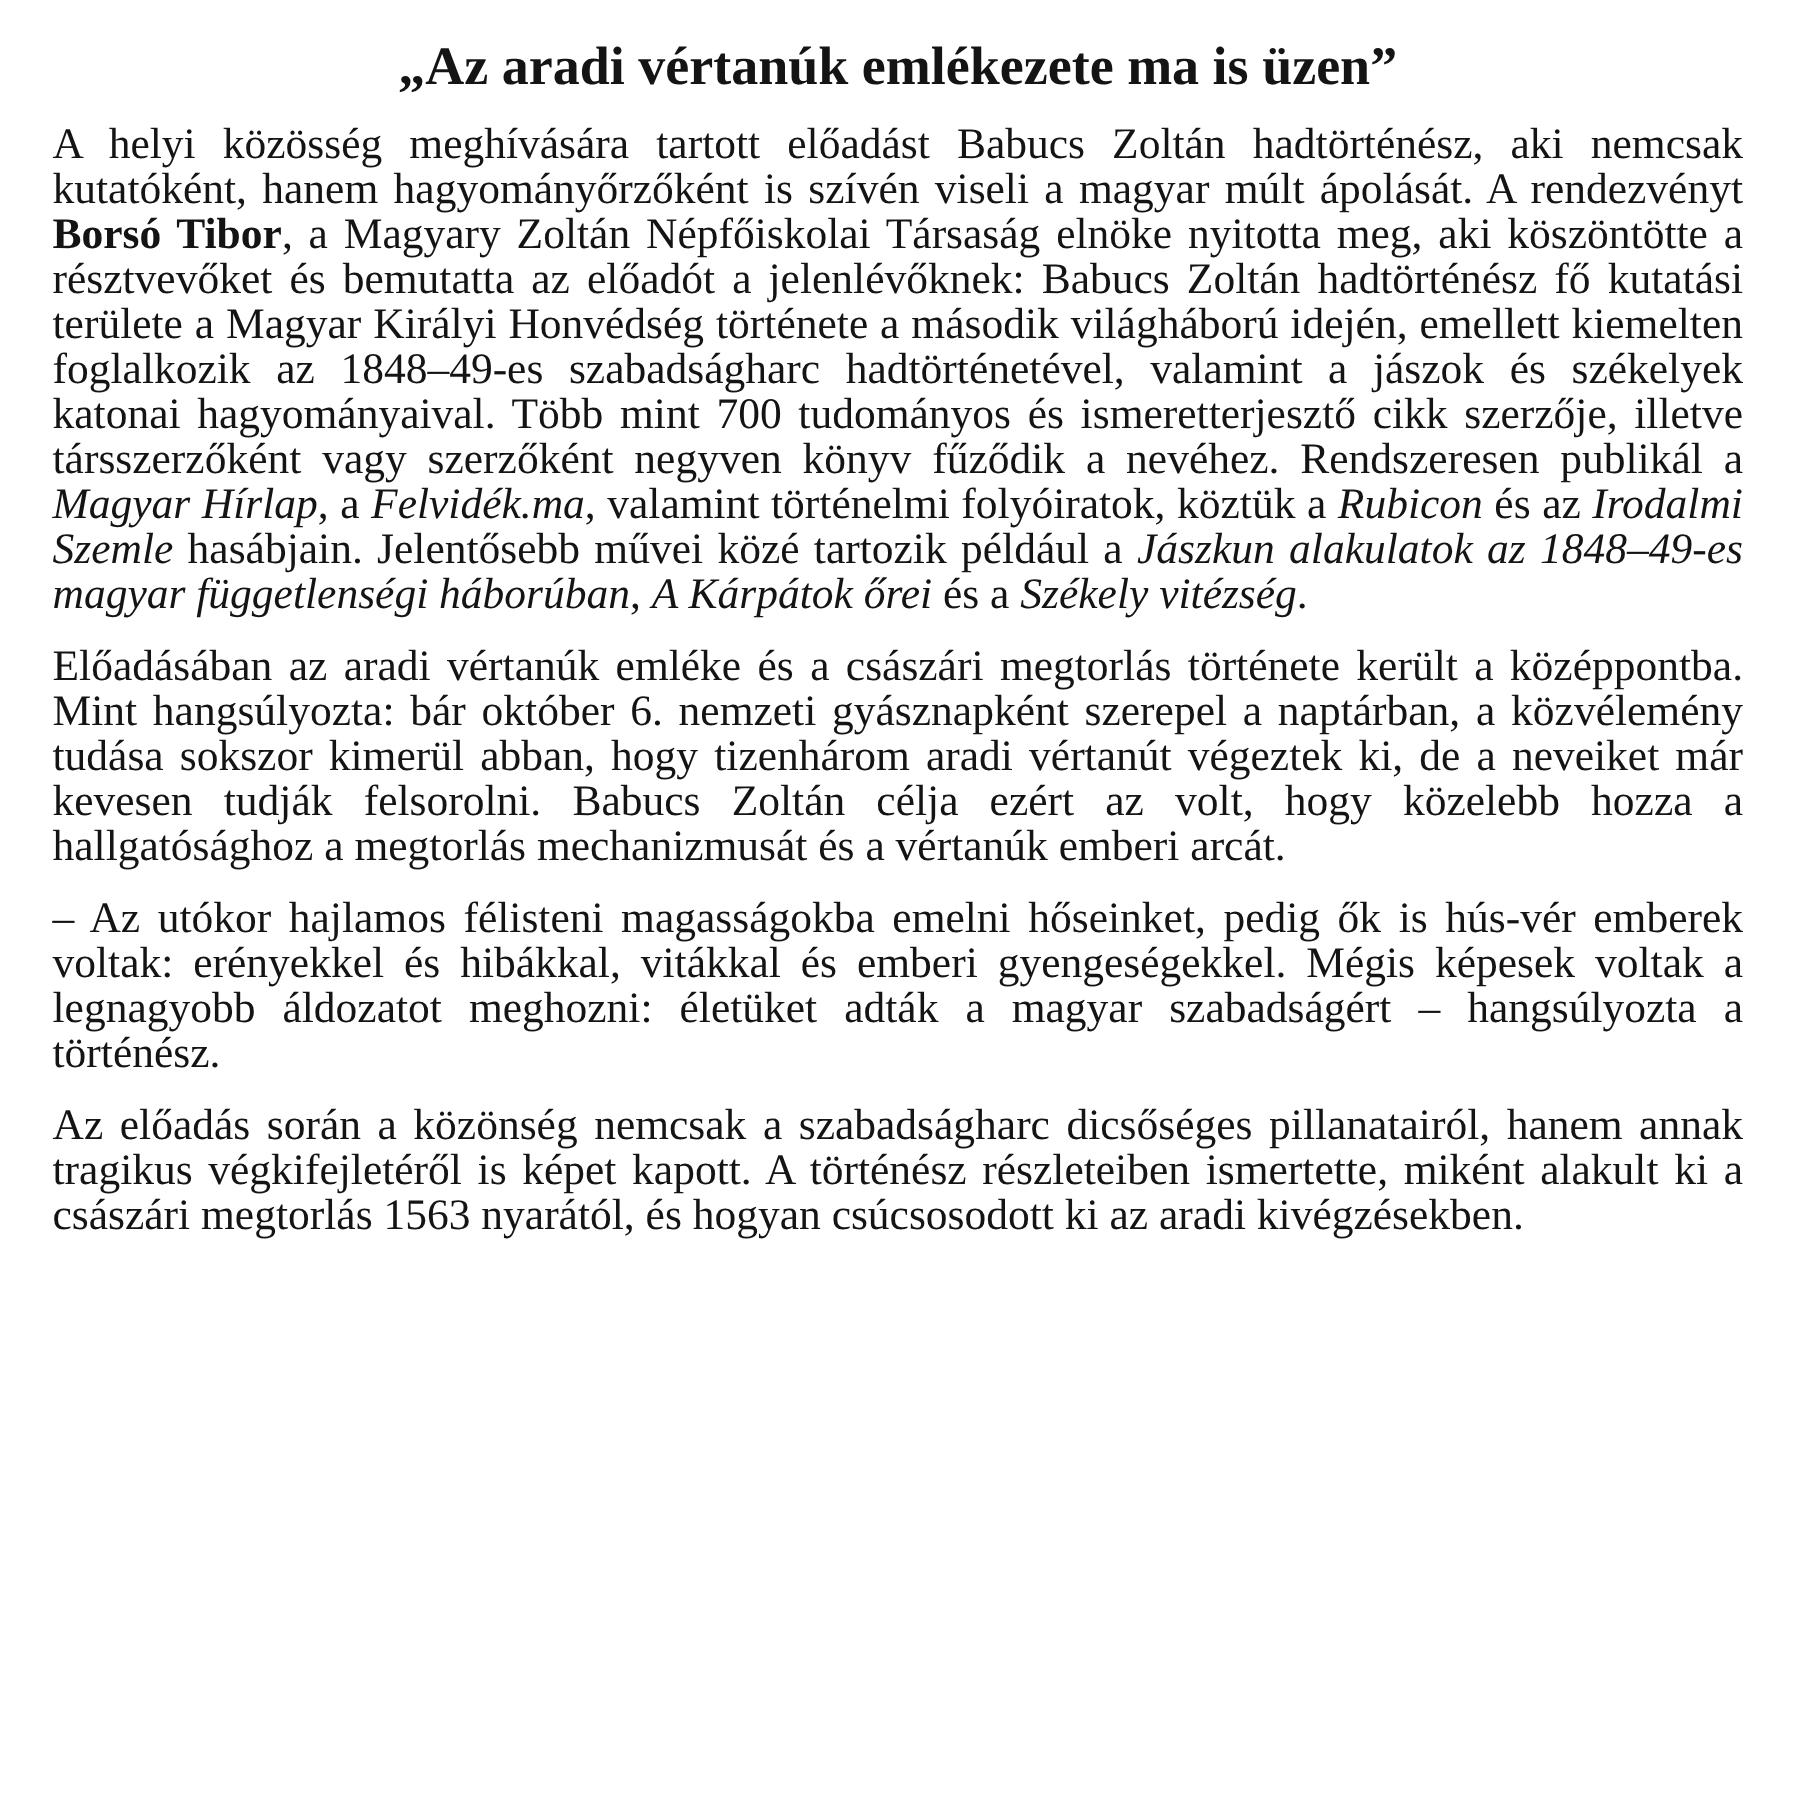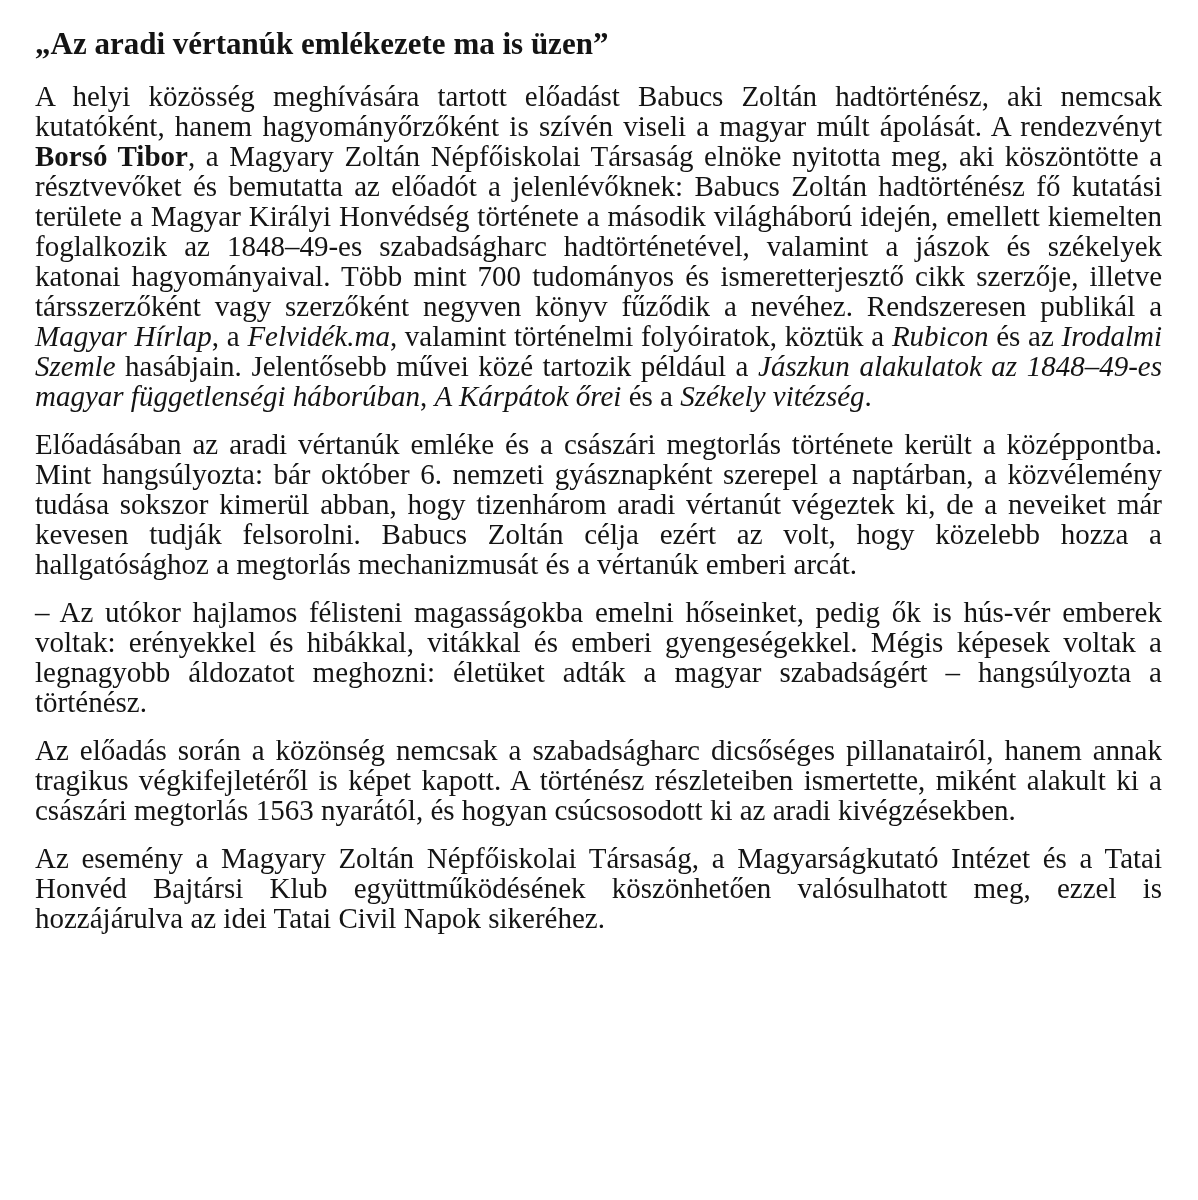--- a/index.html
+++ b/index.html
@@ -15,25 +15,25 @@
     color: #141414;
   }
   .page {
     box-sizing: border-box;
     width: 1198px;
     height: 1200px;
     padding: 25px 36px 0 35px;
     background: #ffffff;
   }
   .doc-title {
-    font-size: 31px;
+    font-size: 36px;
     line-height: 38px;
     font-weight: bold;
     margin: 0 0 18px 0;
-    text-align: left;
+    text-align: center;
   }
   .para {
     font-size: 29px;
     line-height: 30px;
     margin: 0 0 18px 0;
     text-align: justify;
   }
   .run-normal { font-style: normal; font-weight: normal; }
   .run-bold   { font-weight: bold; }
   .run-italic { font-style: italic; }
@@ -46,15 +46,14 @@
   <h1 class="doc-title">„Az aradi vértanúk emlékezete ma is üzen”</h1>
 
   <p class="para"><span class="run-normal">A helyi közösség meghívására tartott előadást Babucs Zoltán hadtörténész, aki nemcsak kutatóként, hanem hagyományőrzőként is szívén viseli a magyar múlt ápolását. A rendezvényt </span><span class="run-bold">Borsó Tibor</span><span class="run-normal">, a Magyary Zoltán Népfőiskolai Társaság elnöke nyitotta meg, aki köszöntötte a résztvevőket és bemutatta az előadót a jelenlévőknek: Babucs Zoltán hadtörténész fő kutatási területe a Magyar Királyi Honvédség története a második világháború idején, emellett kiemelten foglalkozik az 1848–49-es szabadságharc hadtörténetével, valamint a jászok és székelyek katonai hagyományaival. Több mint 700 tudományos és ismeretterjesztő cikk szerzője, illetve társszerzőként vagy szerzőként negyven könyv fűződik a nevéhez. Rendszeresen publikál a </span><span class="run-italic">Magyar Hírlap</span><span class="run-normal">, a </span><span class="run-italic">Felvidék.ma</span><span class="run-normal">, valamint történelmi folyóiratok, köztük a </span><span class="run-italic">Rubicon</span><span class="run-normal"> és az </span><span class="run-italic">Irodalmi Szemle</span><span class="run-normal"> hasábjain. Jelentősebb művei közé tartozik például a </span><span class="run-italic">Jászkun alakulatok az 1848–49-es magyar függetlenségi háborúban</span><span class="run-normal">, </span><span class="run-italic">A Kárpátok őrei</span><span class="run-normal"> és a </span><span class="run-italic">Székely vitézség</span><span class="run-normal">.</span></p>
 
   <p class="para"><span class="run-normal">Előadásában az aradi vértanúk emléke és a császári megtorlás története került a középpontba. Mint hangsúlyozta: bár október 6. nemzeti gyásznapként szerepel a naptárban, a közvélemény tudása sokszor kimerül abban, hogy tizenhárom aradi vértanút végeztek ki, de a neveiket már kevesen tudják felsorolni. Babucs Zoltán célja ezért az volt, hogy közelebb hozza a hallgatósághoz a megtorlás mechanizmusát és a vértanúk emberi arcát.</span></p>
 
   <p class="para"><span class="run-normal">– Az utókor hajlamos félisteni magasságokba emelni hőseinket, pedig ők is hús-vér emberek voltak: erényekkel és hibákkal, vitákkal és emberi gyengeségekkel. Mégis képesek voltak a legnagyobb áldozatot meghozni: életüket adták a magyar szabadságért – hangsúlyozta a történész.</span></p>
 
   <p class="para"><span class="run-normal">Az előadás során a közönség nemcsak a szabadságharc dicsőséges pillanatairól, hanem annak tragikus végkifejletéről is képet kapott. A történész részleteiben ismertette, miként alakult ki a császári megtorlás 1563 nyarától, és hogyan csúcsosodott ki az aradi kivégzésekben.</span></p>
 
-  <p class="para"><span class="run-normal">Az esemény a Magyary Zoltán Népfőiskolai Társaság, a Magyarságkutató Intézet és a Tatai Honvéd Bajtársi Klub együttműködésének köszönhetően valósulhatott meg, ezzel is hozzájárulva az idei Tatai Civil Napok sikeréhez.</span></p>
 
 </div>
 
 </body></html>

